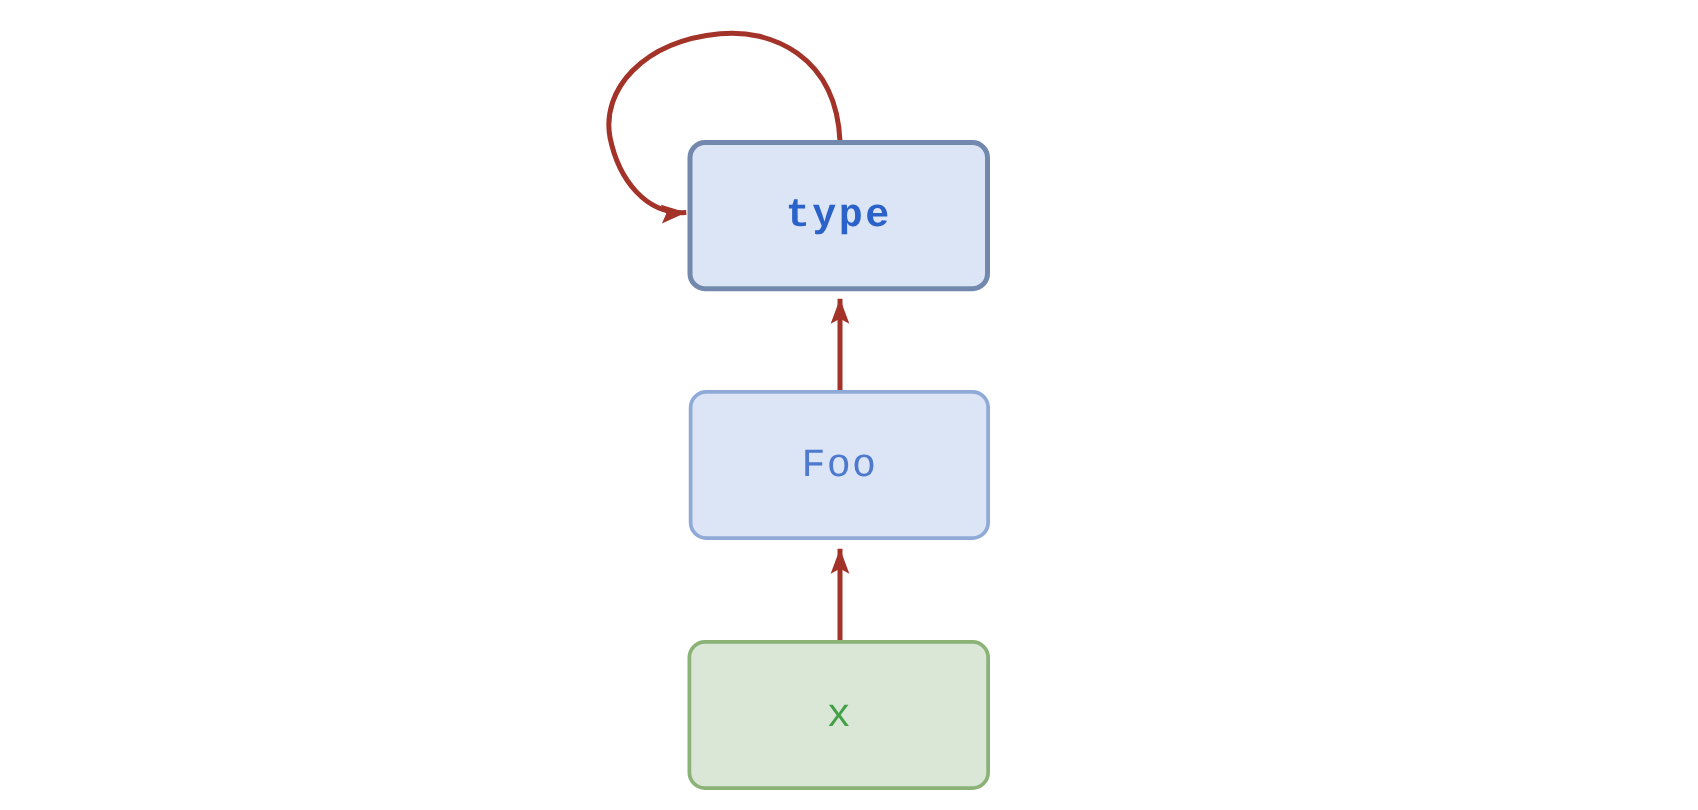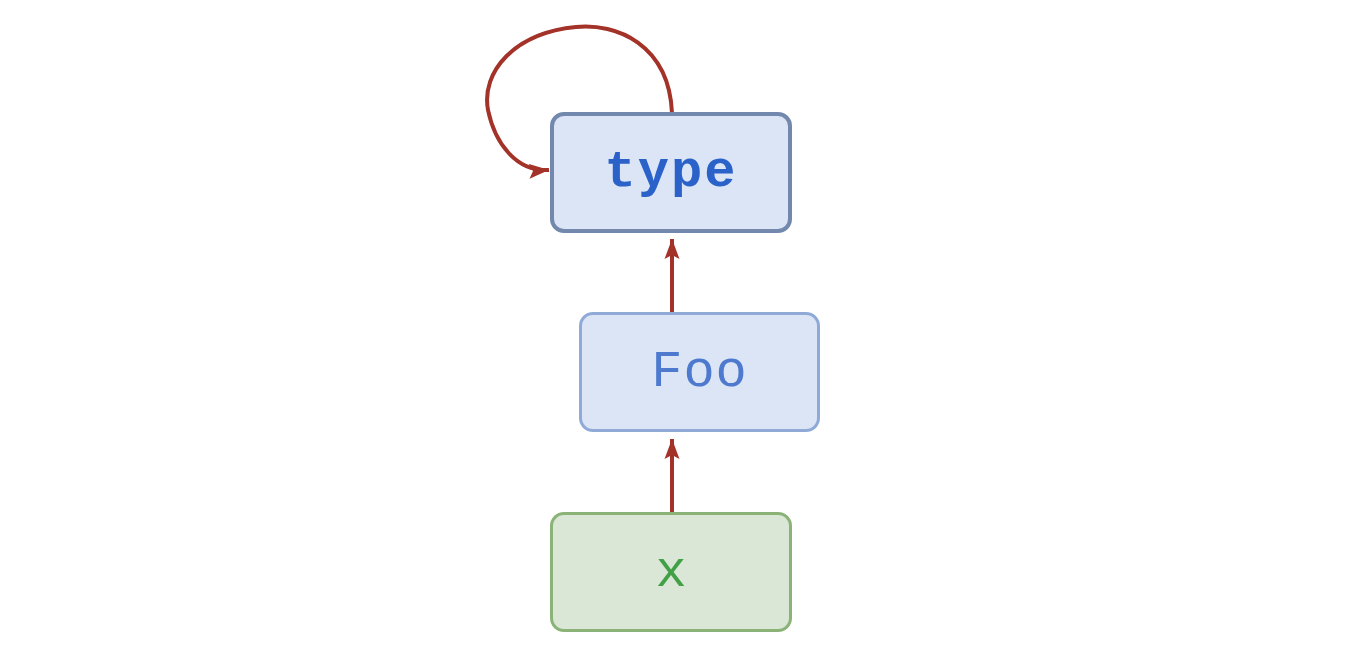--- a/index.html
+++ b/index.html
@@ -34,39 +34,38 @@
     fill: none;
     stroke: var(--arrow-color);
     stroke-width: 4;
   }
   .node {
     position: absolute;
     display: flex;
     align-items: center;
     justify-content: center;
     border-radius: 14px;
-    font-size: 52px;
+    font-size: 32px;
   }
   .node-type {
     left: 550px; top: 112px;
     width: 242px; height: 121px;
     background: var(--class-fill);
     border: 4px solid var(--metaclass-border);
     color: var(--metaclass-text);
     font-weight: bold;
     letter-spacing: 2px;
   }
   .node-foo {
     left: 551px; top: 312px;
     width: 241px; height: 120px;
     background: var(--class-fill);
     border: 3px solid var(--class-border);
     color: var(--class-text);
     letter-spacing: 1px;
-    margin-left: 28px;
   }
   .node-x {
     left: 550px; top: 512px;
     width: 242px; height: 120px;
     background: var(--instance-fill);
     border: 3px solid var(--instance-border);
     color: var(--instance-text);
   }
 </style>
 </head>

